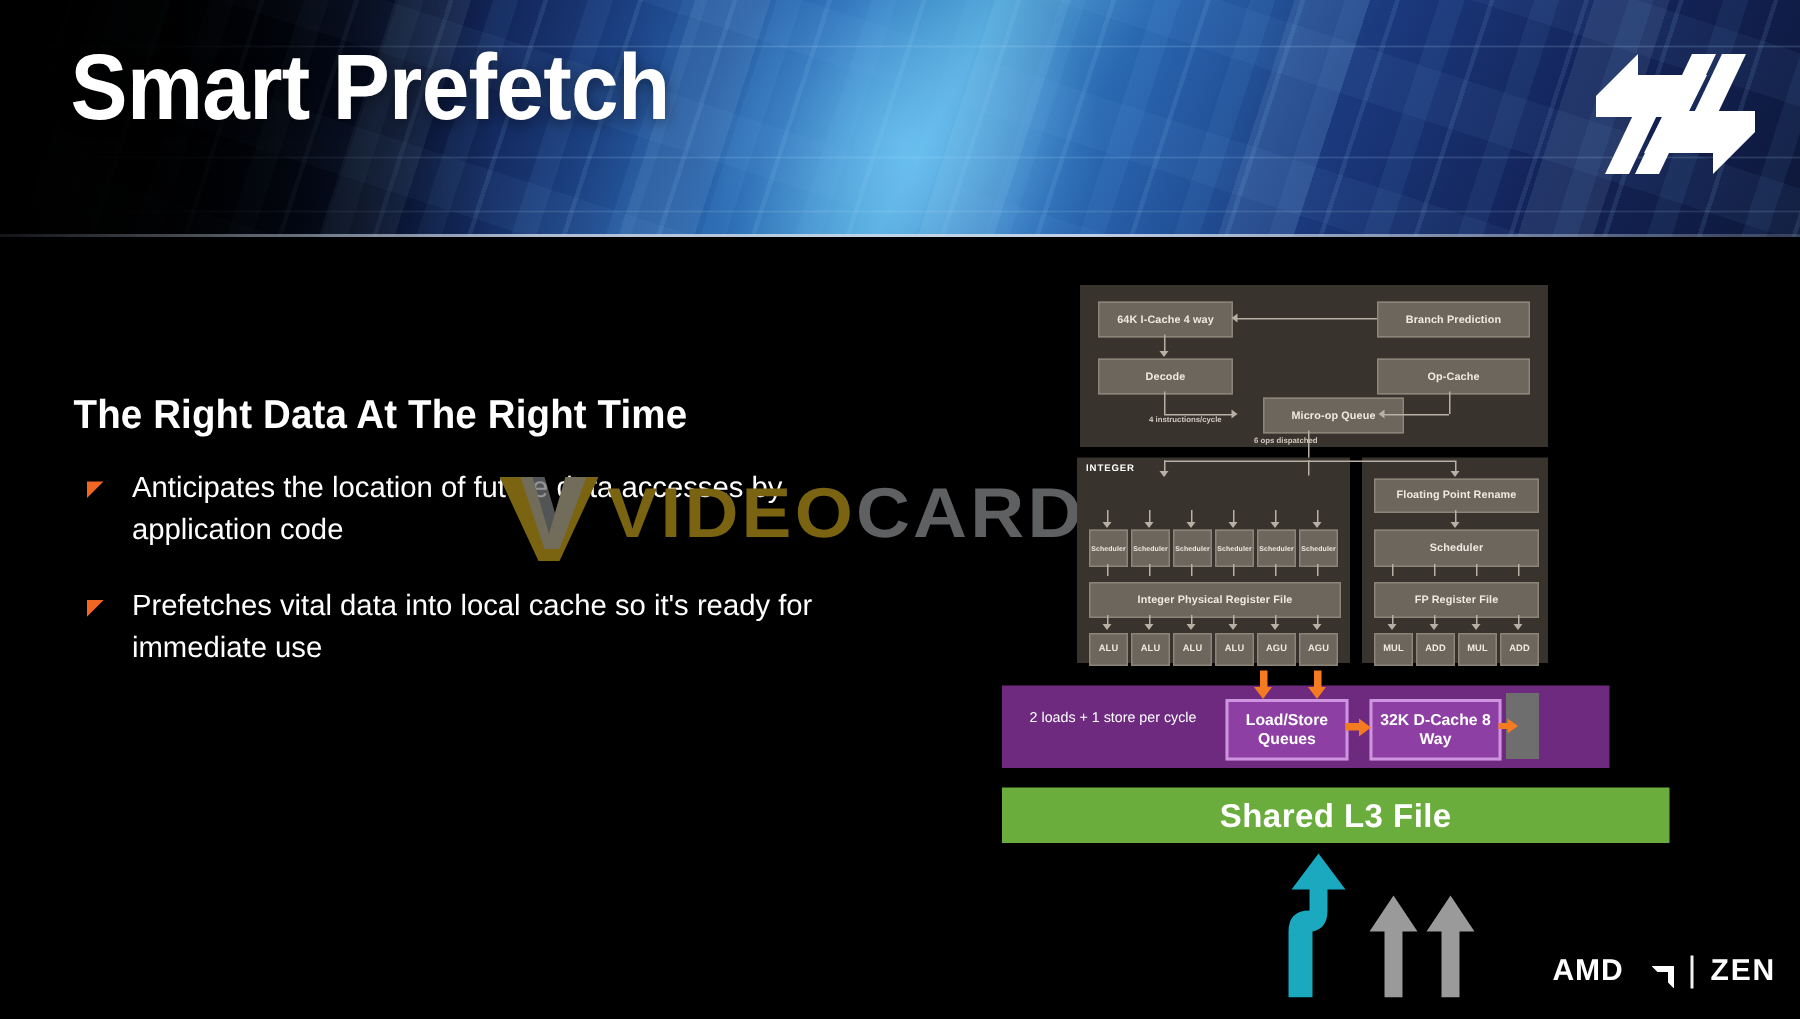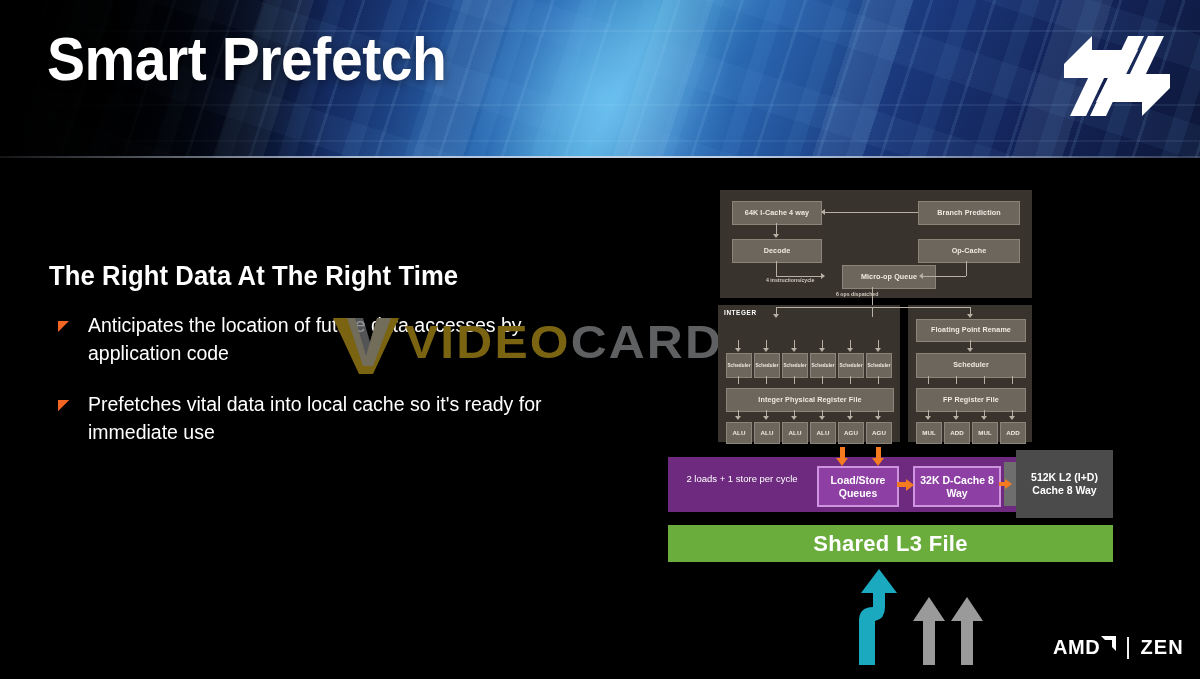--- a/index.html
+++ b/index.html
@@ -107,21 +107,21 @@
      display:flex;align-items:center;justify-content:center;color:#fff;font-size:22px;
      font-weight:700;letter-spacing:.3px;}
 
   .tealarrow{position:absolute;left:185px;top:378px;width:60px;height:102px;}
   .grayarrow{position:absolute;width:34px;height:70px;}
 
   
   .footer{position:absolute;left:12px;top:655px;color:#b9b9b9;font-size:13px;font-weight:400;
      letter-spacing:.2px;}
   .amd-logo{position:absolute;right:16px;top:636px;display:flex;align-items:center;gap:11px;}
-  .amd-word{color:#fff;font-size:20px;font-weight:700;letter-spacing:.6px;display:flex;align-items:flex-start;gap:1px;}
+  .amd-word{color:#fff;font-size:20px;font-weight:700;letter-spacing:.6px;display:flex;align-items:flex-end;gap:19px;}
   .amd-bar{width:2px;height:22px;background:#fff;opacity:.95;}
   .zen-word{color:#fff;font-size:20px;font-weight:700;letter-spacing:1.2px;}
 </style>
 </head>
 <body>
 
 <div class="slide">
 
   <div class="header">
     <div class="hdr-bg"></div>
@@ -278,21 +278,20 @@
     <div class="ahead-d" style="left:265px;top:231px;"></div>
     <div class="ahead-d" style="left:293px;top:231px;"></div>
     <div class="ahead-d" style="left:321px;top:231px;"></div>
     <div class="ahead-d" style="left:349px;top:231px;"></div>
 
     <div class="memband"></div>
     <div class="mem-note">2 loads + 1 store per cycle</div>
     <div class="mem-blk" style="left:157px;top:281px;width:78px;height:37px;">Load/Store Queues</div>
     <div class="mem-blk" style="left:253px;top:281px;width:84px;height:37px;">32K D-Cache 8 Way</div>
     <div class="l2-stub"></div>
-    <div class="l2blk">512K L2 (I+D) Cache 8 Way</div>
 
     <div class="oarrow" style="left:180px;top:262px;width:5px;height:12px;"></div>
     <div class="ohead" style="left:176px;top:273px;border-left:6px solid transparent;border-right:6px solid transparent;border-top:8px solid #f47b20;"></div>
     <div class="oarrow" style="left:216px;top:262px;width:5px;height:12px;"></div>
     <div class="ohead" style="left:212px;top:273px;border-left:6px solid transparent;border-right:6px solid transparent;border-top:8px solid #f47b20;"></div>
     <div class="oarrow" style="left:237px;top:297px;width:10px;height:5px;"></div>
     <div class="ohead" style="left:246px;top:294px;border-top:6px solid transparent;border-bottom:6px solid transparent;border-left:8px solid #f47b20;"></div>
     <div class="oarrow" style="left:339px;top:297px;width:8px;height:4px;"></div>
     <div class="ohead" style="left:345px;top:294px;border-top:5px solid transparent;border-bottom:5px solid transparent;border-left:7px solid #f47b20;"></div>
 

